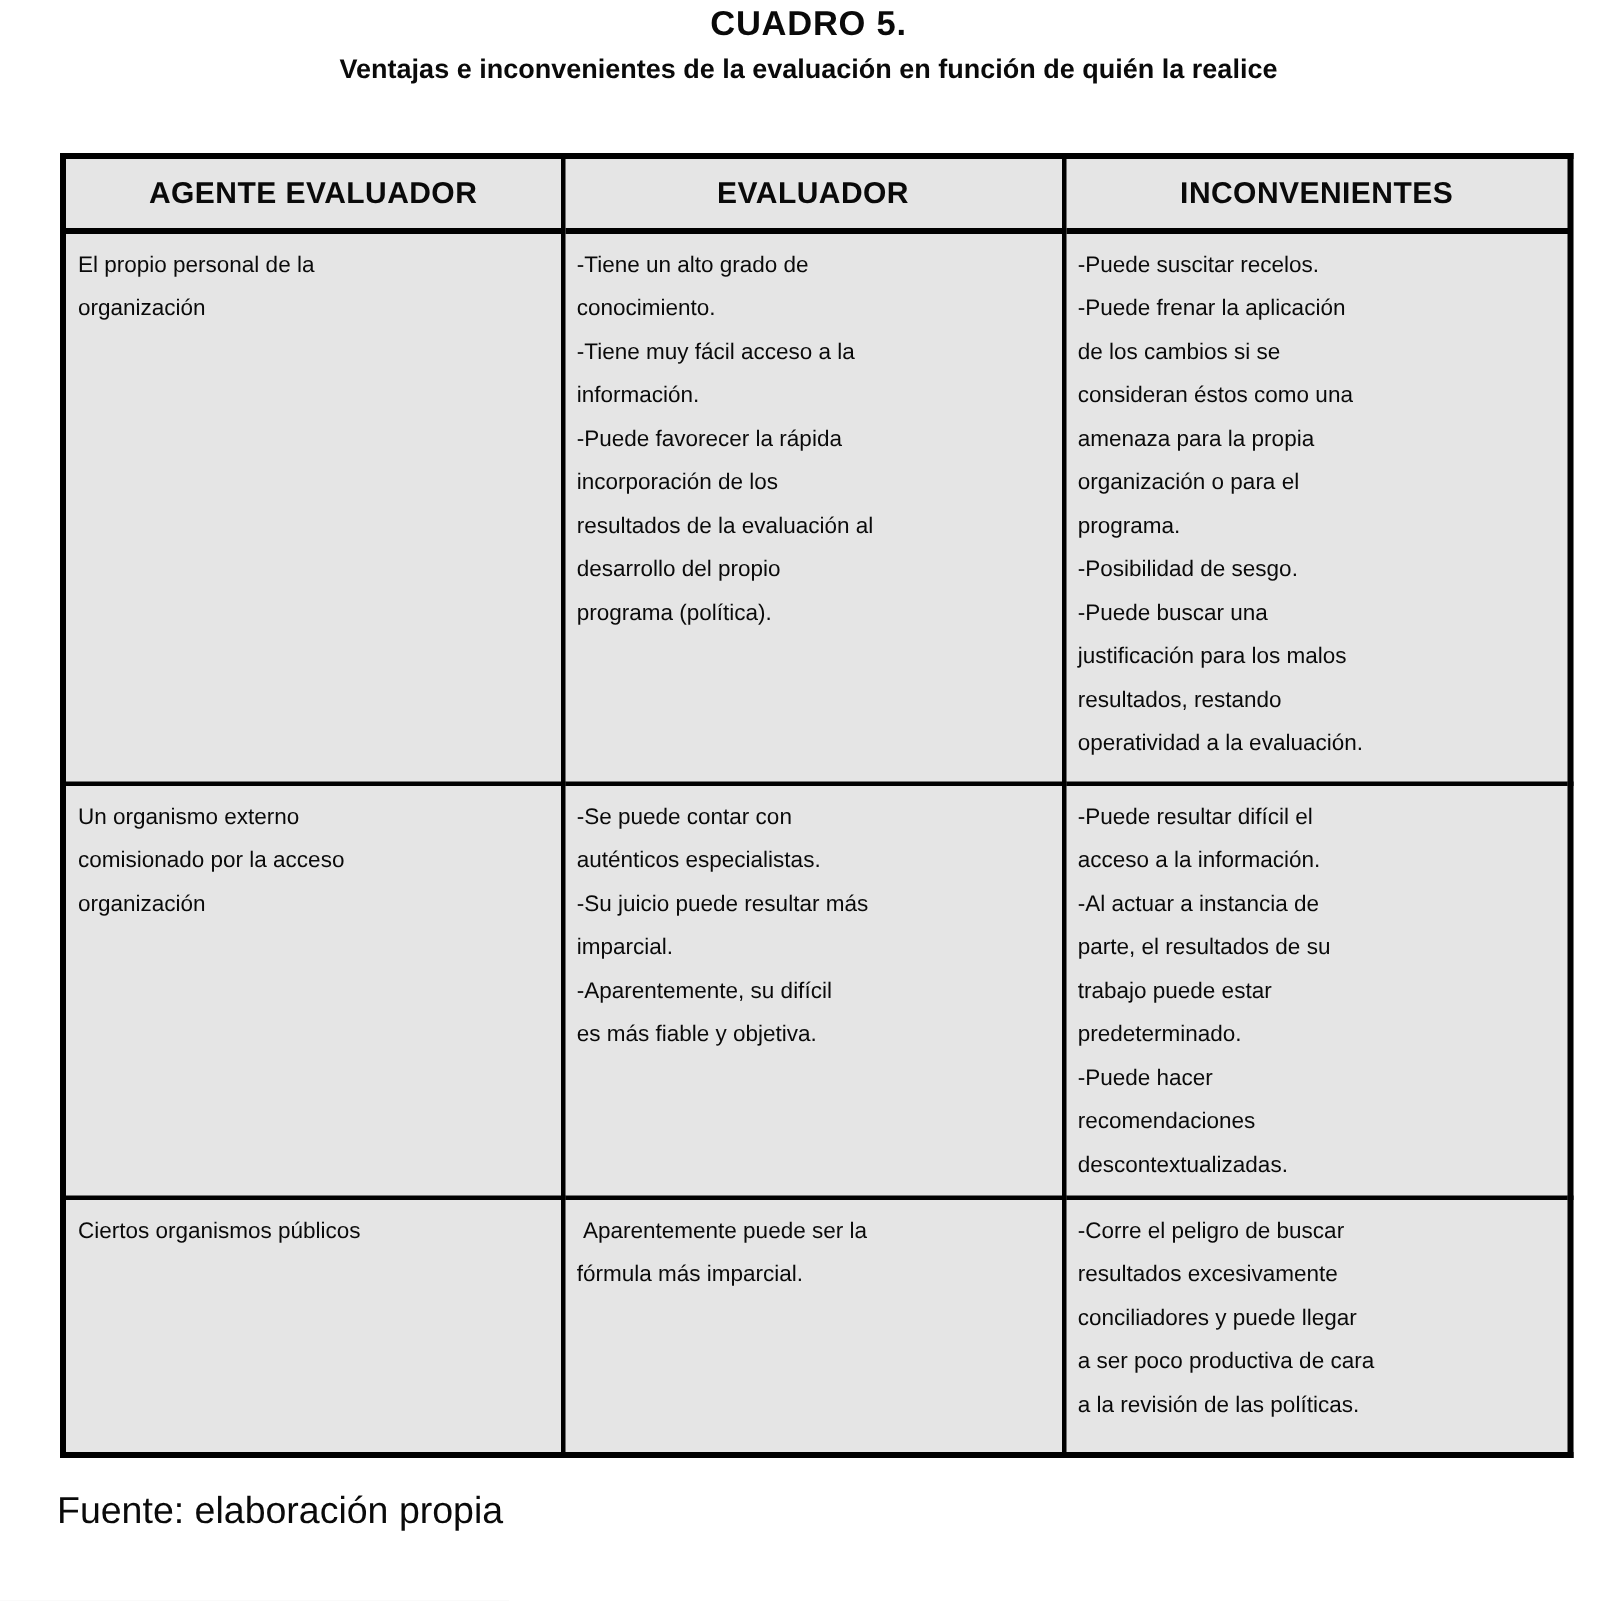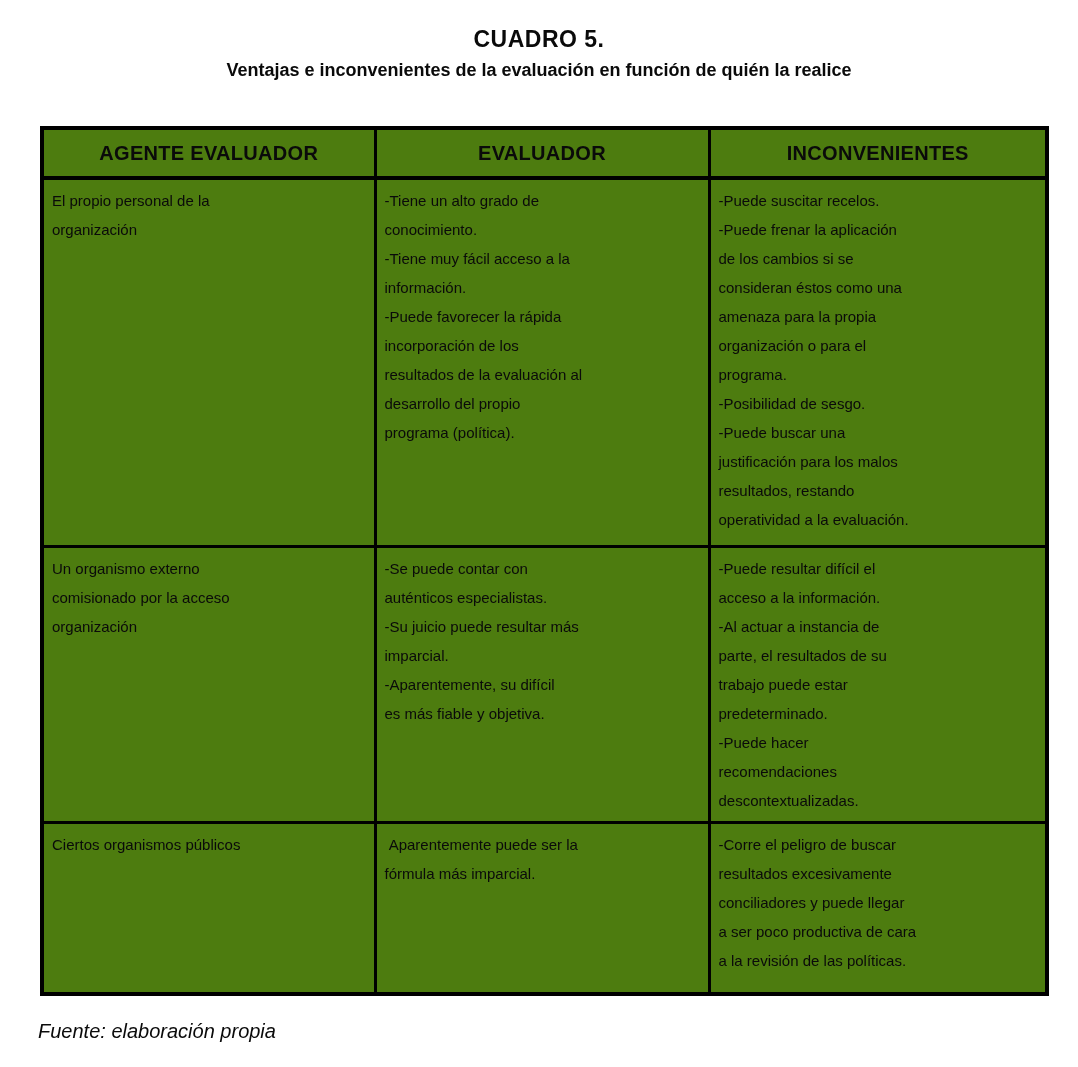--- a/index.html
+++ b/index.html
@@ -3,42 +3,41 @@
 <meta charset="utf-8">
 <style>
   * { margin: 0; padding: 0; box-sizing: border-box; }
   html, body { background: #ffffff; }
   .page {
     width: 1078px;
     height: 1067px;
     background: #ffffff;
     color: #0a0a0a;
     font-family: "Liberation Sans", sans-serif;
-    padding-top: 24px;
     position: relative;
     overflow: hidden;
   }
   .title-block { text-align: center; }
   .page-title {
     font-size: 23px;
     font-weight: bold;
     line-height: 31px;
     letter-spacing: 0.5px;
   }
   .page-subtitle {
     font-size: 18px;
     font-weight: bold;
     line-height: 31px;
   }
   table.eval-table {
     border-collapse: collapse;
     table-layout: fixed;
     width: 1005px;
     margin: 40px 0 12px 40px;
-    background: #4d7c0f;
+    background: #e5e5e5;
   }
   table.eval-table, table.eval-table th, table.eval-table td {
     border: 3px solid #000000;
   }
   table.eval-table { border-width: 4px; }
   table.eval-table col.c1 { width: 333px; }
   table.eval-table col.c2 { width: 334px; }
   table.eval-table col.c3 { width: 338px; }
   table.eval-table th {
     height: 50px;
@@ -55,23 +54,22 @@
     font-size: 15px;
     line-height: 29px;
     padding: 6px 4px 6px 8px;
     white-space: pre-line;
   }
   tr.row-1 td { height: 368px; }
   tr.row-2 td { height: 275px; }
   tr.row-3 td { height: 172px; }
   .source-note {
     margin: 22px 0 0 38px;
-    font-size: 20px;
+    font-size: 25px;
     line-height: 26px;
-    font-style: italic;
   }
 </style>
 </head>
 <body>
 
 <div class="page">
 
   <div class="title-block">
     <div class="page-title">CUADRO 5.</div>
     <div class="page-subtitle">Ventajas e inconvenientes de la evaluación en función de quién la realice</div>

